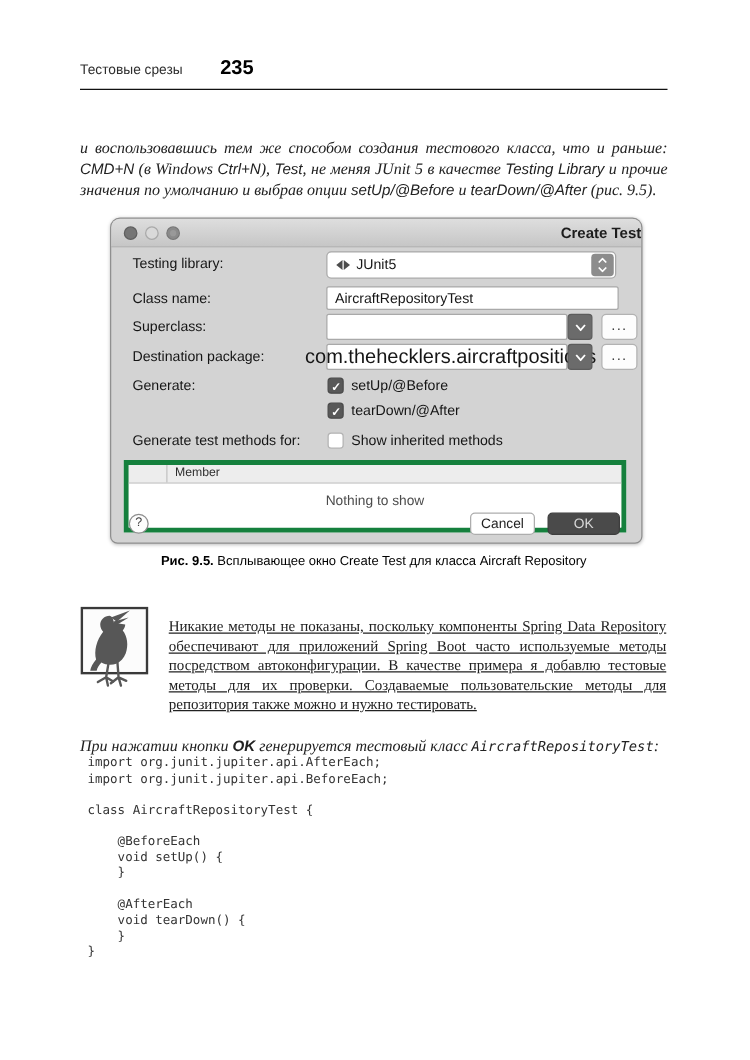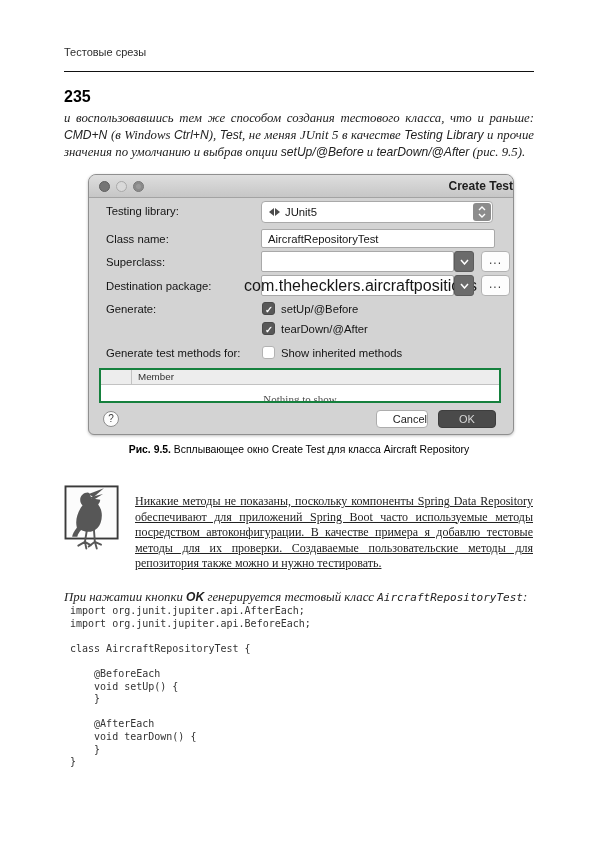--- a/index.html
+++ b/index.html
@@ -1,21 +1,21 @@
 <!DOCTYPE html>
 <html><head>
 <meta charset="utf-8">
 <style>
   html,body{margin:0;padding:0;background:#ffffff;}
   .page{position:relative;width:600px;height:848px;background:#fff;overflow:hidden;
         font-family:"Liberation Serif",serif;color:#1a1a1a;}
 
   
   .pghead{position:absolute;top:46px;left:64px;width:470px;display:flex;
-          justify-content:flex-start;align-items:baseline;gap:30px;flex-direction:column;}
+          justify-content:flex-start;align-items:baseline;gap:30px;}
   .running-title{font-family:"Liberation Sans",sans-serif;font-size:11px;color:#2e2e2e;}
   .page-number{font-family:"Liberation Sans",sans-serif;font-size:16px;font-weight:bold;color:#000;}
   .head-rule{position:absolute;top:71px;left:64px;width:470px;border-top:1.6px solid #111;}
 
   
   .bodypar{position:absolute;left:64px;width:470px;font-size:12.8px;line-height:17.2px;
            text-align:justify;color:#222;font-style:italic;}
   .intro{top:97px;}
   .okpar{top:576px;text-align:left;}
   .sans{font-family:"Liberation Sans",sans-serif;font-size:12.1px;}
@@ -62,34 +62,34 @@
   .sc-browse{left:392px;top:76px;} .dp-browse{left:392px;top:100px;}
 
   .cb{position:absolute;width:13px;height:13px;border-radius:3px;box-sizing:border-box;}
   .cb.checked{background:#585858;border:1px solid #4a4a4a;}
   .cb.checked::after{content:"✓";color:#fff;font-size:9.5px;font-weight:bold;
                      position:absolute;left:2px;top:0.5px;}
   .cb.unchecked{background:#fff;border:1px solid #b3b3b3;}
   .cblabel{position:absolute;left:192px;font-size:11.3px;color:#141414;}
 
   .mtable{position:absolute;left:10px;top:193px;width:402px;box-sizing:border-box;
-          border:2px solid #15803d;background:#fff;}
+          border:4px solid #15803d;background:#fff;}
   .mt-head{height:14px;background:#ededed;border-bottom:1px solid #c2c2c2;position:relative;}
   .mt-colsep{position:absolute;left:30px;top:0;bottom:0;border-left:1px solid #c2c2c2;}
   .mt-coltitle{position:absolute;left:37px;top:1px;font-size:9.8px;color:#2f2f2f;}
-  .mt-body{position:relative;height:16px;background:#fff;overflow:hidden;font-family:Liberation Serif, serif;}
+  .mt-body{position:relative;height:35px;background:#fff;overflow:hidden;}
   .mt-empty{position:absolute;top:8px;left:0;right:0;text-align:center;
             font-size:11px;color:#4c4c4c;}
 
   .helpbtn{position:absolute;left:14px;top:236px;width:16px;height:16px;border-radius:50%;
            background:#fdfdfd;border:1px solid #8e8e8e;box-sizing:border-box;text-align:center;
            line-height:14px;font-size:10px;color:#3d3d3d;}
   .btn{position:absolute;top:235px;height:18px;box-sizing:border-box;border-radius:4px;
        text-align:center;line-height:16px;font-size:11px;}
-  .cancel{left:287px;width:52px;background:#fff;border:1px solid #adadad;color:#1f1f1f;text-align:right;}
+  .cancel{left:287px;width:52px;background:#fff;border:1px solid #adadad;color:#1f1f1f;}
   .ok{left:349px;width:58px;background:#4a4a4a;border:1px solid #3d3d3d;color:#d8d8d8;}
 
   
   .caption{position:absolute;top:444px;left:64px;width:470px;text-align:center;
            font-family:"Liberation Sans",sans-serif;font-size:10.4px;color:#000;}
   .caption .cl{font-weight:bold;}
 
   
   .note-icon{position:absolute;left:64px;top:485px;}
   .note-text{position:absolute;left:135px;top:482px;width:398px;font-size:12px;

